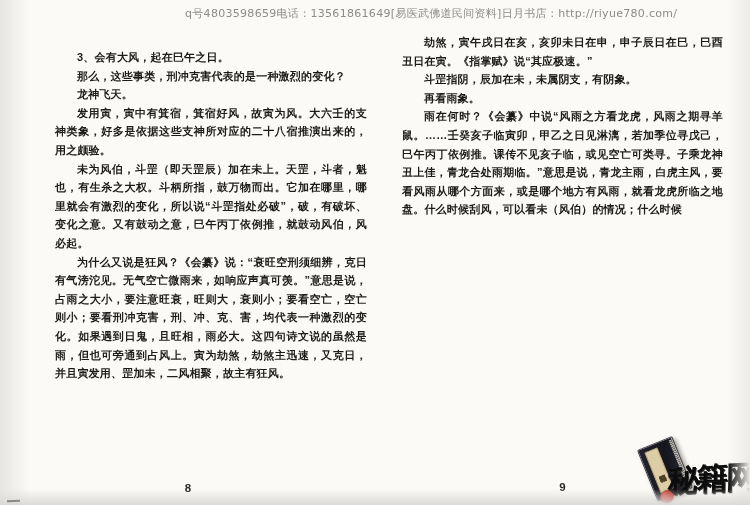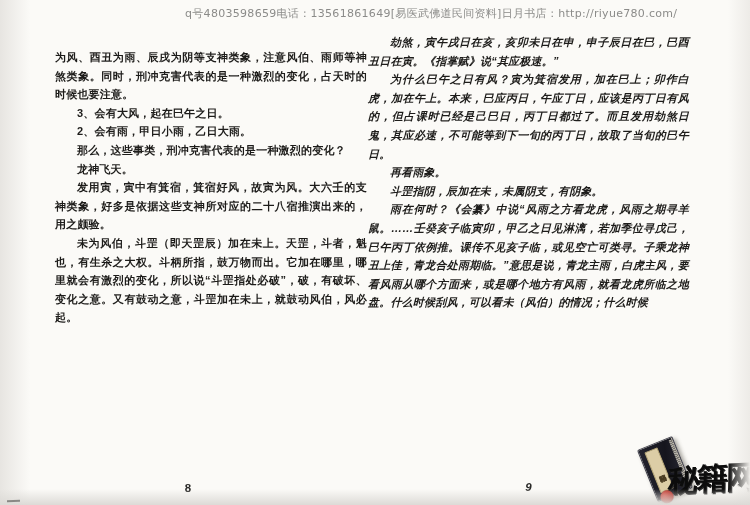--- a/index.html
+++ b/index.html
@@ -21,21 +21,21 @@
   
   .header{
     position:absolute;left:185px;top:6px;width:520px;
     font-size:11px;letter-spacing:.3px;color:#8b8b89;white-space:nowrap;
     font-family:"DejaVu Sans",sans-serif;
     filter:blur(.2px);
   }
   
   .page{position:absolute;color:#1d1c1a;}
   .page-left{left:55px;top:48px;width:312px;height:446px;}
-  .page-right{left:368px;top:33px;width:321px;height:460px;font-style:italic;}
+  .page-right{left:402px;top:33px;width:321px;height:460px;}
   .text-block .para{
     font-size:11px;line-height:18.6px;font-weight:600;
     text-align:justify;text-justify:inter-ideograph;
     margin:0;letter-spacing:.2px;
   }
   .text-block .para.indent{text-indent:2em;}
   .page-num{
     position:absolute;bottom:0;left:0;right:0;text-align:center;
     font-size:11.5px;font-weight:600;color:#2a2a28;
   }
@@ -76,37 +76,35 @@
 </style>
 </head>
 <body>
 
 <div class="scan">
 
   <div class="header">q号4803598659电话：13561861649[易医武佛道民间资料]日月书店：http://riyue780.com/</div>
 
   <div class="page page-left">
     <div class="text-block" id="left-paras">
-        <div class="para">为风、酉丑为雨、辰戌为阴等支神类象，注意风伯、雨师等神煞类象。同时，刑冲克害代表的是一种激烈的变化，占天时的时候也要注意。</div>
         <div class="para indent">3、会有大风，起在巳午之日。</div>
-        <div class="para indent">2、会有雨，甲日小雨，乙日大雨。</div>
         <div class="para indent">那么，这些事类，刑冲克害代表的是一种激烈的变化？</div>
         <div class="para indent">龙神飞天。</div>
         <div class="para indent">发用寅，寅中有箕宿，箕宿好风，故寅为风。大六壬的支神类象，好多是依据这些支神所对应的二十八宿推演出来的，用之颇验。</div>
-        <div class="para indent">未为风伯，斗罡（即天罡辰）加在未上。天罡，斗者，魁也，有生杀之大权。斗柄所指，鼓万物而出。它加在哪里，哪里就会有激烈的变化，所以说“斗罡指处必破”，破，有破坏、变化之意。又有鼓动之意，斗罡加在未上，就鼓动风伯，风必起。</div>
+        <div class="para indent">未为风伯，斗罡（即天罡辰）加在未上。天罡，斗者，魁也，有生杀之大权。斗柄所指，鼓万物而出。它加在哪里，哪里就会有激烈的变化，所以说“斗罡指处必破”，破，有破坏、变化之意。又有鼓动之意，巳午丙丁依例推，就鼓动风伯，风必起。</div>
+        <div class="para indent">为什么又说是狂风？《会纂》说：“衰旺空刑须细辨，克日有气滂沱见。无气空亡微雨来，如响应声真可羡。”意思是说，占雨之大小，要注意旺衰，旺则大，衰则小；要看空亡，空亡则小；要看刑冲克害，刑、冲、克、害，均代表一种激烈的变化。如果遇到日鬼，且旺相，雨必大。这四句诗文说的虽然是雨，但也可旁通到占风上。寅为劫煞，劫煞主迅速，又克日，并且寅发用、罡加未，二风相聚，故主有狂风。</div>
       </div>
     <div class="page-num">8</div>
   </div>
 
   <div class="page page-right">
     <div class="text-block" id="right-paras">
         <div class="para indent">劫煞，寅午戌日在亥，亥卯未日在申，申子辰日在巳，巳酉丑日在寅。《指掌赋》说“其应极速。”</div>
-        <div class="para indent">为什么巳午之日有风？寅为箕宿发用，加在巳上；卯作白虎，加在午上。本来，巳应丙日，午应丁日，应该是丙丁日有风的，但占课时已经是己巳日，丙丁日都过了。而且发用劫煞日鬼，其应必速，不可能等到下一旬的丙丁日，故取了当旬的巳午日。</div>
+        <div class="para indent">斗罡指阴，辰加在未，未属阴支，有阴象。</div>
         <div class="para indent">再看雨象。</div>
-        <div class="para indent">斗罡指阴，辰加在未，未属阴支，有阴象。</div>
         <div class="para indent">雨在何时？《会纂》中说“风雨之方看龙虎，风雨之期寻羊鼠。……壬癸亥子临寅卯，甲乙之日见淋漓，若加季位寻戊己，巳午丙丁依例推。课传不见亥子临，或见空亡可类寻。子乘龙神丑上佳，青龙合处雨期临。”意思是说，青龙主雨，白虎主风，要看风雨从哪个方面来，或是哪个地方有风雨，就看龙虎所临之地盘。什么时候刮风，可以看未（风伯）的情况；什么时候</div>
       </div>
     <div class="page-num">9</div>
   </div>
 
   <div class="watermark">
     <div class="wm-book">
       <div class="wm-label">秘籍网</div>
       <div class="wm-pages"></div>
       <div class="wm-seal"></div>

